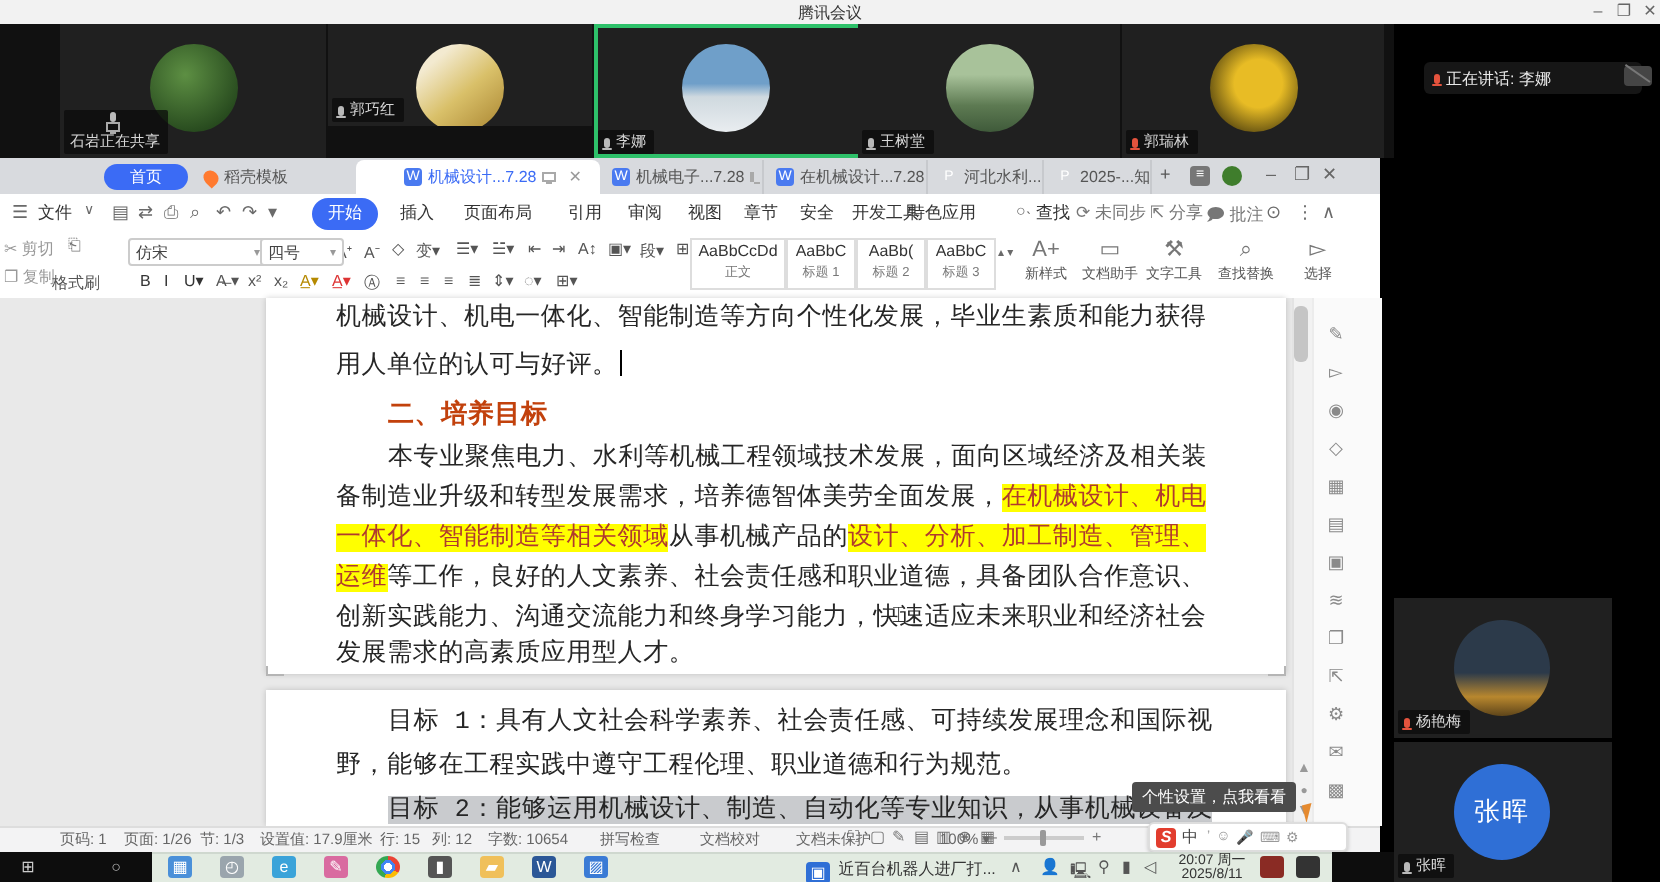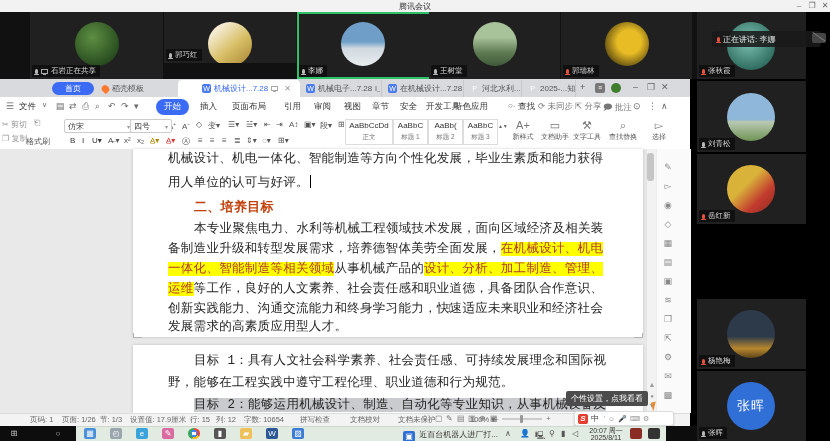--- a/index.html
+++ b/index.html
@@ -116,21 +116,21 @@
   <div class="abs titlebar">
     <div class="t">腾讯会议</div>
     <div class="winbtn" style="left:793px;">–</div>
     <div class="winbtn" style="left:806px;">❐</div>
     <div class="winbtn" style="left:819px;">✕</div>
   </div>
 
   <div class="abs" id="topStrip" style="left:0;top:12px;width:830px;height:67px;background:#111;">
       <div class="tile" style="left: 30px; top: 0px; width: 133px; height: 67px;">
         <div class="avatar av-plants" style="left: 44.5px; top: 10px; width: 44px; height: 44px;"></div>
-        <div class="chip" style="left: 2px; bottom: 2px;">
+        <div class="chip" style="left: 2px; bottom: 2px; flex-direction: column;">
           <span class="mic"></span>
           <span class="mon"></span>
           <span>石岩正在共享</span>
         </div>
       </div>
       <div class="tile" style="left: 164px; top: 0px; width: 132px; height: 51px;">
         <div class="avatar av-dog" style="left: 44px; top: 10px; width: 44px; height: 44px;"></div>
         <div class="chip" style="left: 2px; bottom: 2px;">
           <span class="mic"></span>
           <span>郭巧红</span>
@@ -153,41 +153,20 @@
       <div class="tile" style="left: 561px; top: 0px; width: 131px; height: 67px;">
         <div class="avatar av-robot" style="left: 43.5px; top: 10px; width: 44px; height: 44px;"></div>
         <div class="chip" style="left: 2px; bottom: 2px;">
           <span class="mic red"></span>
           <span>郭瑞林</span>
         </div>
       </div>
     </div>
 
   <div class="abs" id="sideStrip" style="left:697px;top:12px;width:109px;height:429px;background:#000;">
-      <div class="tile" style="left: 0px; top: 0px; width: 109px; height: 67px;">
-        <div class="avatar av-earth" style="left: 30px; top: 9.5px; width: 48px; height: 48px;"></div>
-        <div class="chip" style="left: 2px; bottom: 2px;">
-          <span class="mic red"></span>
-          <span>张秋霞</span>
-        </div>
-      </div>
-      <div class="tile" style="left: 0px; top: 69px; width: 109px; height: 71px;">
-        <div class="avatar av-turbine" style="left: 30px; top: 11.5px; width: 48px; height: 48px;"></div>
-        <div class="chip" style="left: 2px; bottom: 2px;">
-          <span class="mic"></span>
-          <span>刘青松</span>
-        </div>
-      </div>
-      <div class="tile" style="left: 0px; top: 142px; width: 109px; height: 70px;">
-        <div class="avatar av-tulips" style="left: 30px; top: 11px; width: 48px; height: 48px;"></div>
-        <div class="chip" style="left: 2px; bottom: 2px;">
-          <span class="mic red"></span>
-          <span>岳红新</span>
-        </div>
-      </div>
       <div class="tile" style="left: 0px; top: 287px; width: 109px; height: 70px;">
         <div class="avatar av-night" style="left: 30px; top: 11px; width: 48px; height: 48px;"></div>
         <div class="chip" style="left: 2px; bottom: 2px;">
           <span class="mic red"></span>
           <span>杨艳梅</span>
         </div>
       </div>
       <div class="tile" style="left: 0px; top: 359px; width: 109px; height: 70px;">
         <div class="avatar av-bluetext" style="left: 30px; top: 11px; width: 48px; height: 48px;">张晖</div>
         <div class="chip" style="left: 2px; bottom: 2px;">

